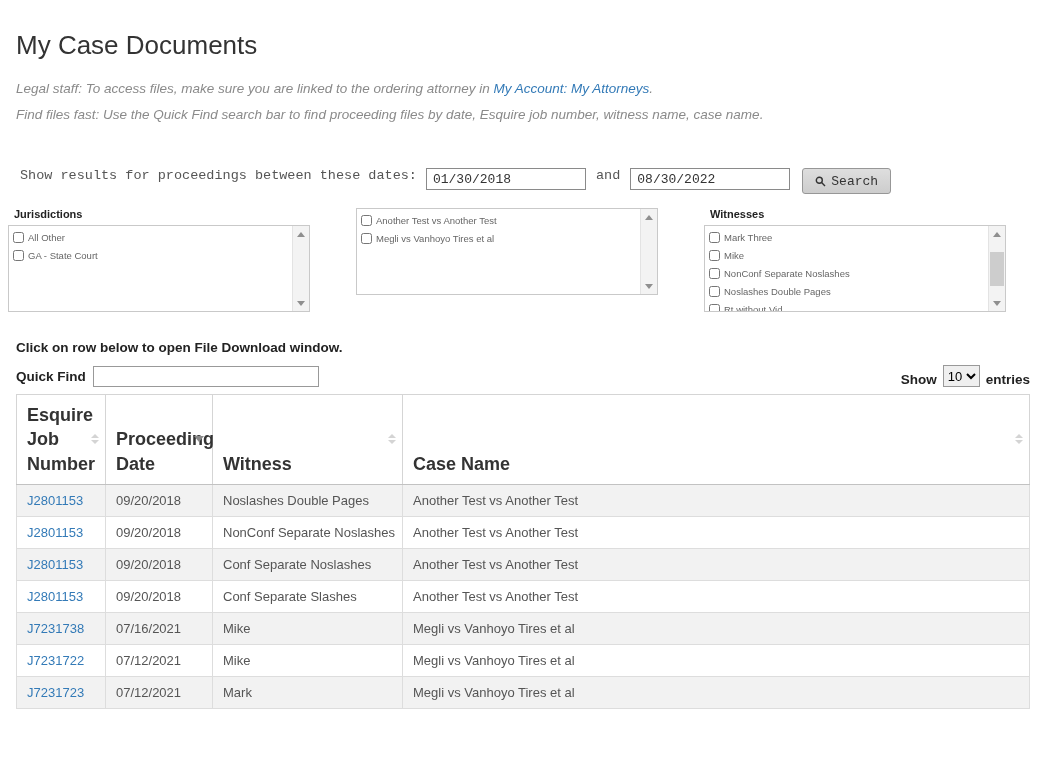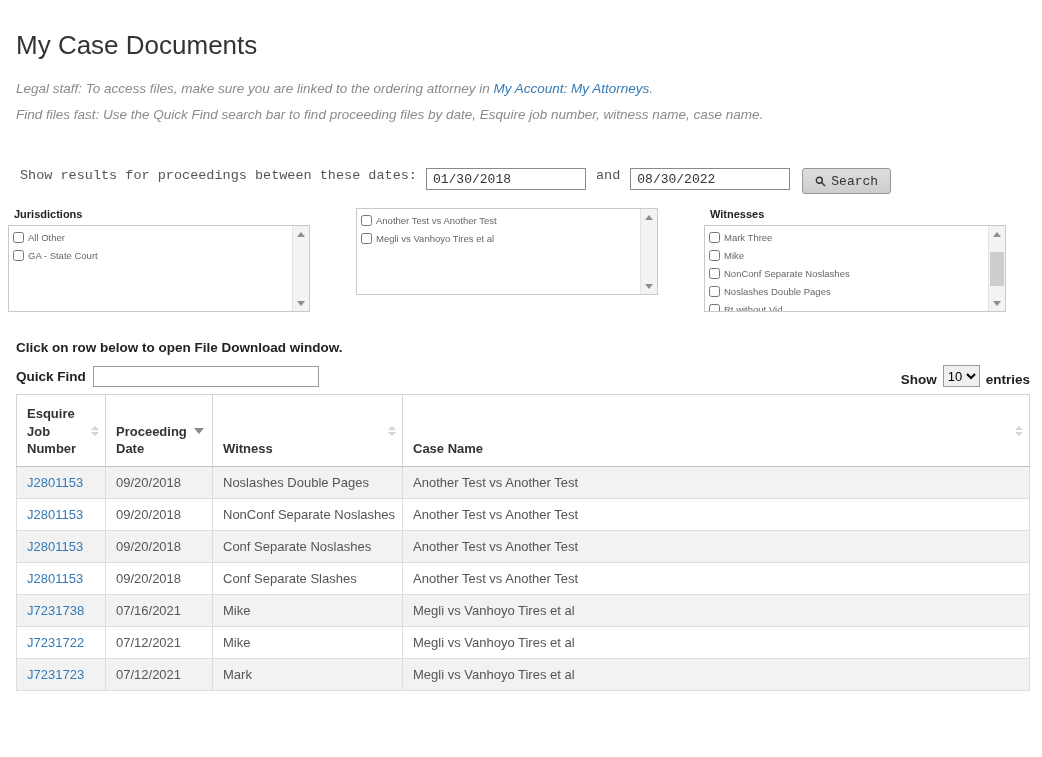--- a/index.html
+++ b/index.html
@@ -46,21 +46,21 @@
   .table-note { margin:28px 0 10px; font-size:13.5px; font-weight:bold; color:#222; }
 
   .controls { display:flex; justify-content:space-between; align-items:center; margin-bottom:7px; }
   .quick-find { display:flex; align-items:center; }
   .qf-label { font-size:13.5px; font-weight:bold; color:#222; margin-right:7px; }
   .qf-input { width:226px; height:21px; border:1px solid #999; padding:2px 6px; font-size:13px; font-family:inherit; }
   .show-entries { display:flex; align-items:flex-end; gap:6px; font-size:13.5px; font-weight:bold; color:#222; }
   .entries-select { height:22px; font-size:13px; border:1px solid #999; font-family:inherit; }
 
   table.docs { width:100%; border-collapse:collapse; table-layout:fixed; font-size:13px; color:#555; }
-  table.docs th { font-size:13px; font-weight:bold; color:#333; text-align:left; vertical-align:bottom;
+  table.docs th { font-size:18px; font-weight:bold; color:#333; text-align:left; vertical-align:bottom;
     padding:8px 10px; border:1px solid #d5d5d5; border-bottom:1px solid #c2c2c2;
     position:relative; line-height:1.35; cursor:pointer; }
   table.docs thead tr { height:72px; }
   table.docs td { padding:8px 10px; border:1px solid #ddd; white-space:nowrap; overflow:hidden; }
   table.docs tr.odd td { background:#f2f2f2; }
   a.job-link { color:#337ab7; text-decoration:none; }
 
   .sorticons { position:absolute; right:6px; top:50%; transform:translateY(-50%); display:flex; flex-direction:column; gap:2px; }
   .sorticons .u { width:0; height:0; border-left:4px solid transparent; border-right:4px solid transparent; border-bottom:4px solid #d4d4d4; }
   .sorticons .d { width:0; height:0; border-left:4px solid transparent; border-right:4px solid transparent; border-top:4px solid #d4d4d4; }

